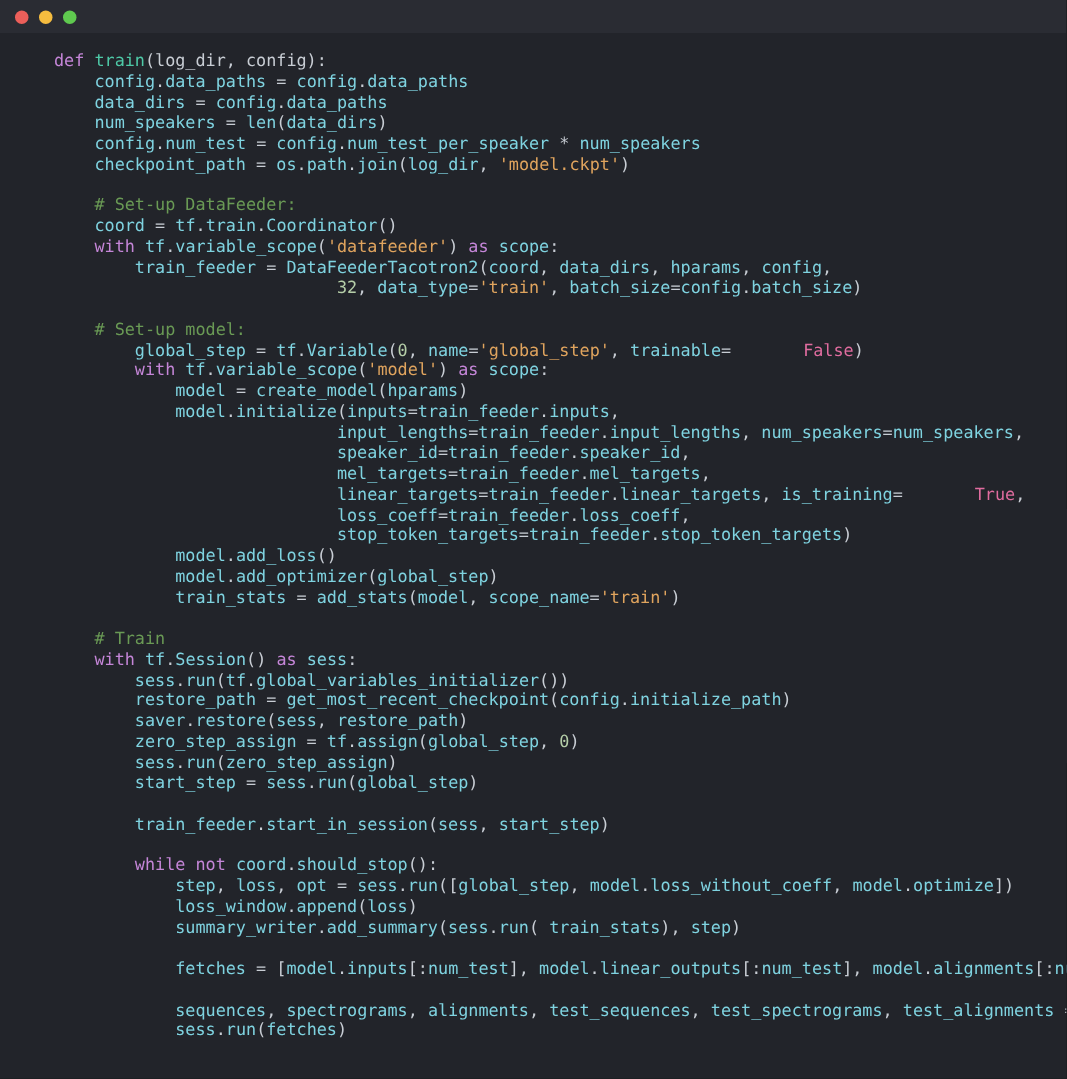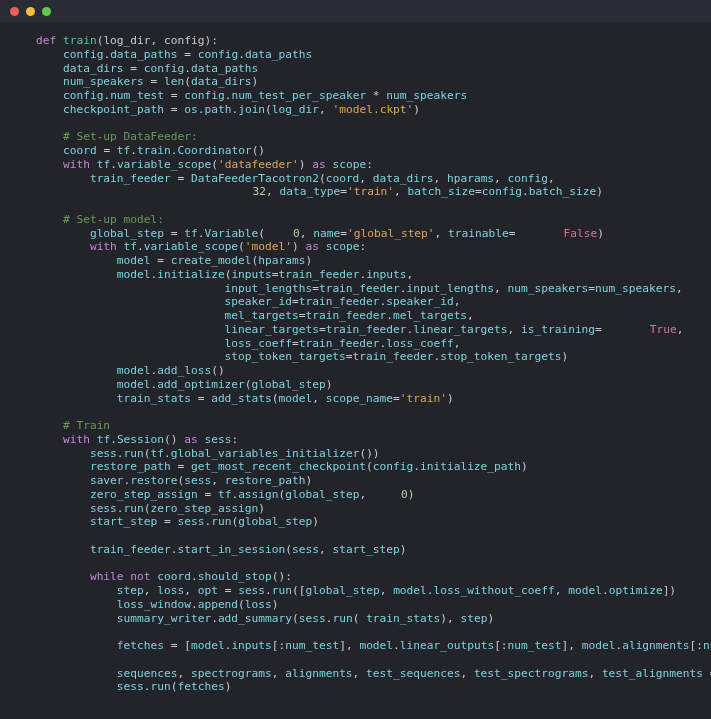--- a/index.html
+++ b/index.html
@@ -45,21 +45,21 @@
   }
   .line { min-height: 13.75px; }
 
   
   .kw   { color: #c586d8; }   
   .fn   { color: #4ec9a7; }   
   .id   { color: #7fd3e0; }   
   .pl   { color: #c8cdd4; }   
   .str  { color: #e0a45e; }   
   .cmt  { color: #6a9a55; }   
-  .num  { color: #b5cea8; margin-left: 28px; }   
+  .num  { color: #b5cea8; }   
   .cst  { color: #e06c9f; margin-left: 48px; }   
   .bfn  { color: #7fd3e0; }   
 </style>
 </head>
 <body>
 
 <div id="window">
 
   <div id="titlebar">
     <span class="dot dot-close"></span>

